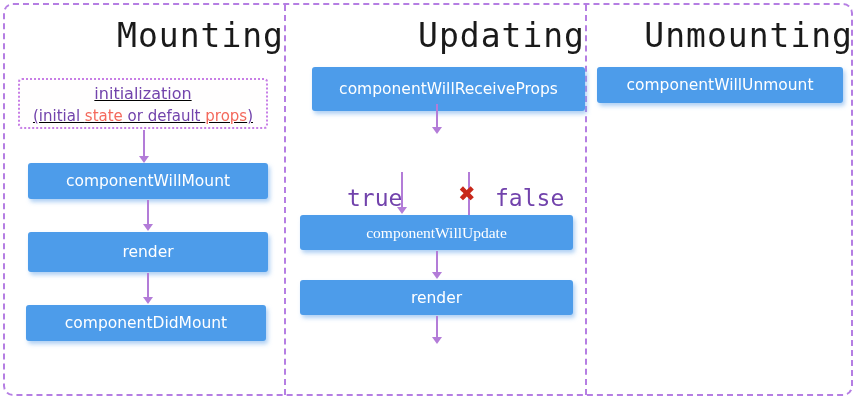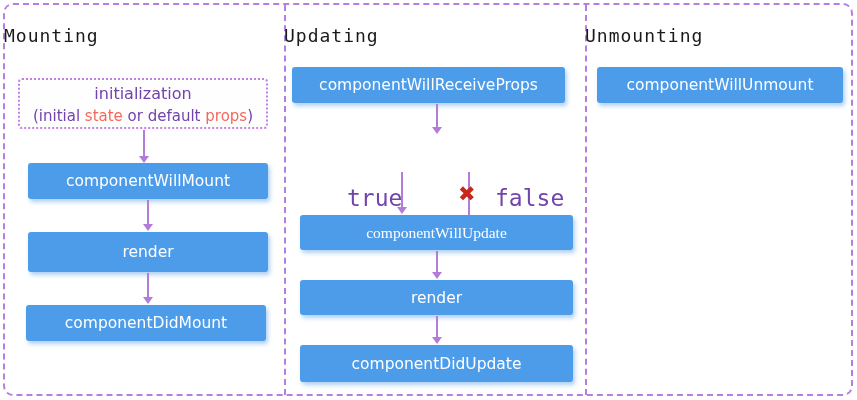--- a/index.html
+++ b/index.html
@@ -20,23 +20,23 @@
   }
   .divider {
     position: absolute;
     top: 5px; bottom: 5px;
     width: 0;
     border-left: 2px dashed #b57ee3;
   }
   .col-title {
     position: absolute;
     top: 22px;
-    text-align: left;
+    text-align: right;
     font-family: "DejaVu Sans Mono", monospace;
-    font-size: 18px;
+    font-size: 33px;
     line-height: 28px;
     color: #1a1a1a;
     letter-spacing: 1px;
   }
   .bluebox {
     position: absolute;
     background: #4d9cea;
     border-radius: 3px;
     color: #ffffff;
     font-size: 15.5px;
@@ -49,20 +49,21 @@
     position: absolute;
     left: 18px; top: 78px;
     width: 250px; height: 51px;
     border: 2px dotted #c77fe6;
     border-radius: 4px;
     background: #fffefe;
     text-align: center;
     padding-top: 3px;
     line-height: 22px;
     font-size: 15px;
+    text-decoration: underline;
   }
   .init-box .line1 { font-size: 16px; color: #7243ac; }
   .purple-t { color: #7243ac; }
   .red-t { color: #f4695c; }
   .varrow {
     position: absolute;
     width: 2px;
     background: #b37cd8;
   }
   .varrow.head::after {
@@ -112,39 +113,38 @@
   <div class="varrow head" style="left: 147px; top: 200px; height: 25px;"></div>
 
   <div class="bluebox" style="left: 28px; top: 232px; width: 240px; height: 40px;">render</div>
 
   <div class="varrow head" style="left: 147px; top: 273px; height: 25px;"></div>
 
   <div class="bluebox" style="left: 26px; top: 305px; width: 240px; height: 36px;">componentDidMount</div>
 
   <div class="col-title" style="left: 284px; width: 301px;">Updating</div>
 
-  <div class="bluebox" style="left: 292px; top: 67px; width: 273px; height: 36px;">componentWillReceiveProps</div>
+  <div class="bluebox" style="left: 312px; top: 67px; width: 273px; height: 44px;">componentWillReceiveProps</div>
 
   <div class="varrow head" style="left: 436px; top: 104px; height: 24px;"></div>
 
 
   <div class="varrow head" style="left: 401px; top: 172px; height: 36px;"></div>
   <div class="varrow" style="left: 468px; top: 172px; height: 43px;"></div>
 
   <div class="branch-label" style="left: 347px; top: 185px;">true</div>
   <div class="x-mark" style="left: 458px; top: 184px;">✖</div>
   <div class="branch-label" style="left: 495px; top: 185px;">false</div>
 
   <div class="bluebox" style="left: 300px; top: 215px; width: 273px; height: 35px; font-family: Liberation Serif, serif;">componentWillUpdate</div>
 
   <div class="varrow head" style="left: 436px; top: 251px; height: 22px;"></div>
 
   <div class="bluebox" style="left: 300px; top: 280px; width: 273px; height: 35px;">render</div>
 
   <div class="varrow head" style="left: 436px; top: 316px; height: 22px;"></div>
 
-  <div class="bluebox" style="left: 300px; top: 345px; width: 273px; height: 37px;">componentDidUpdate</div>
 
   <div class="col-title" style="left: 585px; width: 268px;">Unmounting</div>
 
   <div class="bluebox" style="left: 597px; top: 67px; width: 246px; height: 36px;">componentWillUnmount</div>
 
 </div>
 
 </body></html>

